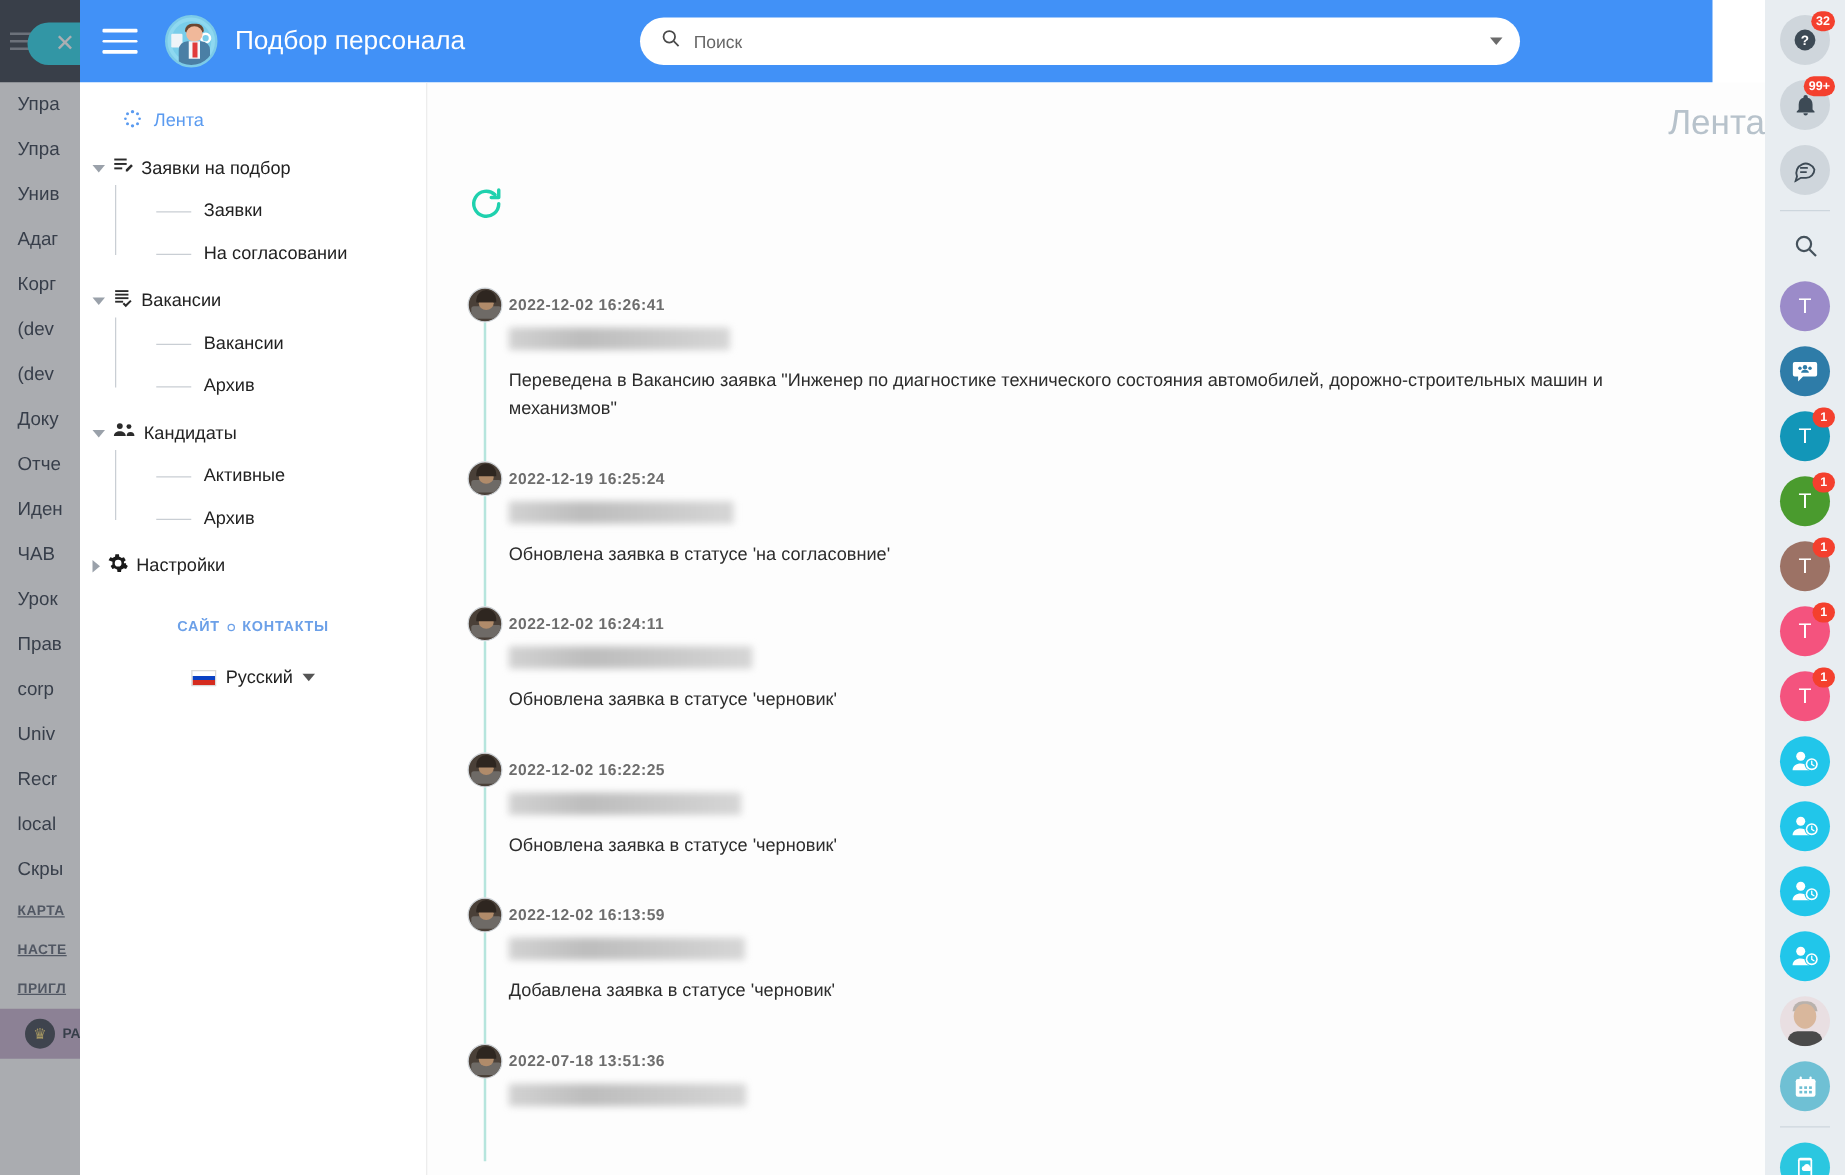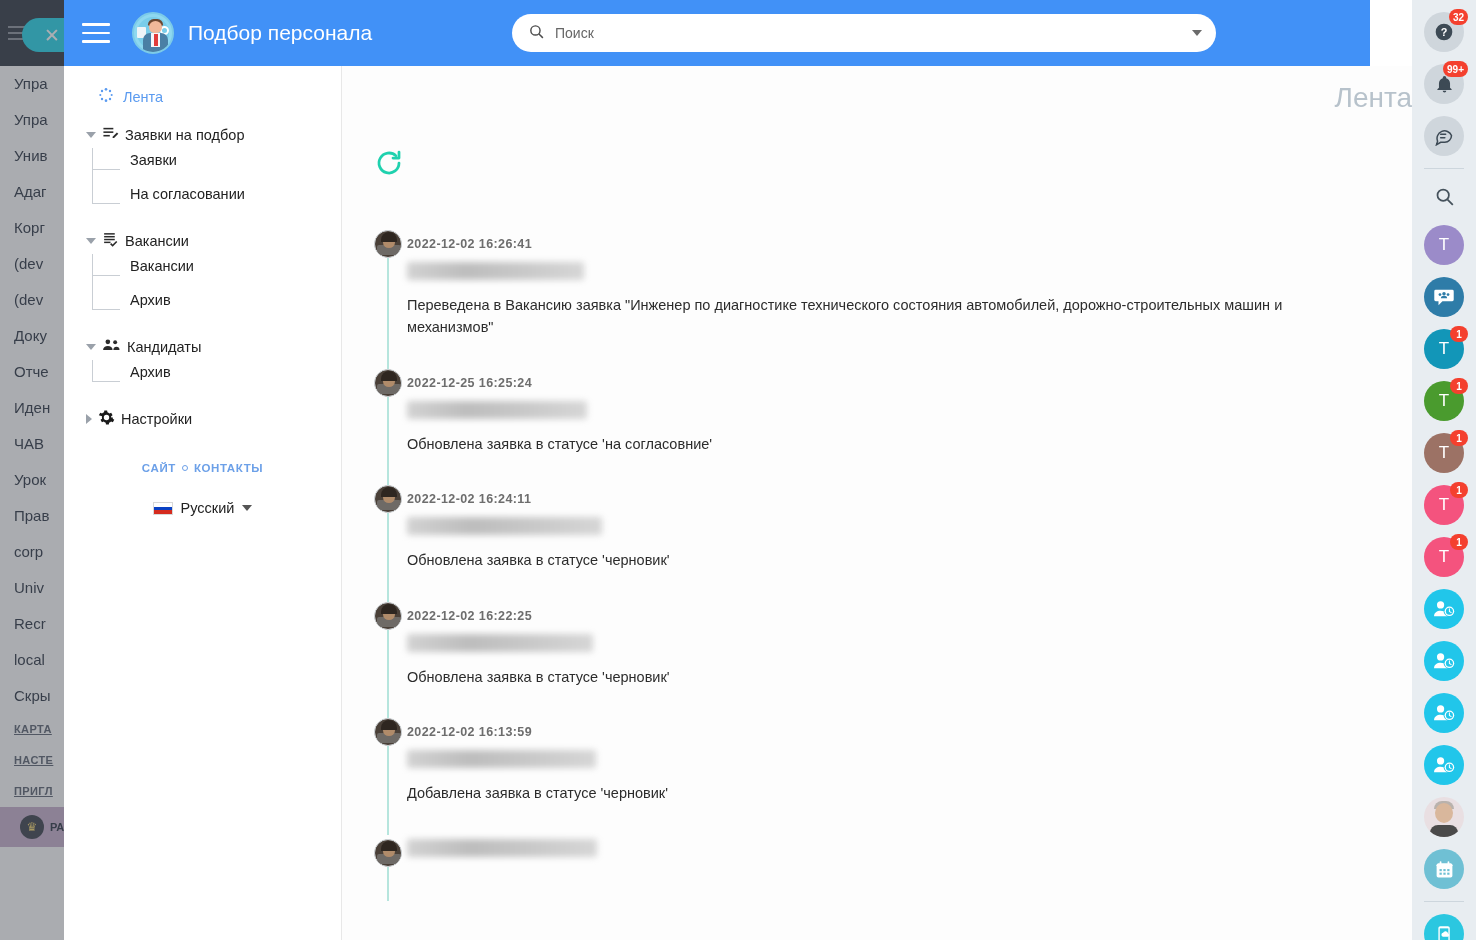--- a/index.html
+++ b/index.html
@@ -159,30 +159,30 @@
     border-left: 5px solid transparent; border-right: 5px solid transparent;
     border-top: 6px solid #9aa1aa;
   }
   .tri.right {
     border-top: 5px solid transparent; border-bottom: 5px solid transparent;
     border-left: 6px solid #9aa1aa; border-right: none;
   }
   .nav-group { margin-top: 4px; }
   .nav-group-head {
     display: flex; align-items: center; gap: 6px;
-    height: 34px; padding-left: 22px; cursor: pointer;
+    height: 34px; padding-left: 10px; cursor: pointer;
   }
   .nav-children { position: relative; margin-left: 28px; }
   .nav-children::before {
     content: ""; position: absolute; left: 0; top: -4px; bottom: 16px;
     border-left: 1px solid #c9ced4;
   }
   .nav-child {
-    position: relative; height: 34px; display: flex; 
-    padding-left: 38px; cursor: pointer;
+    position: relative; height: 34px; display: flex; align-items: center;
+    padding-left: 38px; cursor: pointer; margin-left: 33px;
   }
   .nav-child::before {
     content: ""; position: absolute; left: 0; top: 50%; width: 28px;
     border-top: 1px solid #c9ced4;
   }
   .nav-child span { font-size: 14.5px; color: #222; }
 
   .nav-footer { margin-top: 26px; text-align: center; }
   .footer-links {
     display: flex; align-items: center; justify-content: center; gap: 6px;
@@ -468,20 +468,23 @@
             <span><svg width="19" height="17" viewBox="0 0 26 20" fill="#2b2b2b">
                 <circle cx="8" cy="5" r="3.2"></circle>
                 <circle cx="18" cy="5.6" r="2.7"></circle>
                 <path d="M1.5 16c0-3.4 2.9-5.2 6.5-5.2s6.5 1.8 6.5 5.2z"></path>
                 <path d="M15.5 16c0-2.6 1.3-4.4 4.3-4.4 2.6 0 4.2 1.6 4.2 4.4z"></path>
               </svg></span>
             <span class="nav-label">Кандидаты</span>
           </div>
           <div class="nav-children">
             <div class="nav-child">
+              <span>Активные</span>
+            </div>
+            <div class="nav-child">
               <span>Архив</span>
             </div>
           </div>
         </div>
         <div class="nav-group">
           <div class="nav-group-head">
             <span class="tri right"></span>
             <span><svg width="17" height="17" viewBox="0 0 24 24" fill="#1a1a1a">
                 <path d="M12 8.2a3.8 3.8 0 1 0 0 7.6 3.8 3.8 0 0 0 0-7.6zm9 3.8c0 .6-.05 1.1-.14 1.6l2.1 1.6-2 3.5-2.5-1a8.9 8.9 0 0 1-2.8 1.6l-.4 2.6h-4l-.4-2.6a8.9 8.9 0 0 1-2.8-1.6l-2.5 1-2-3.5 2.1-1.6a9.6 9.6 0 0 1 0-3.2L1.2 8.8l2-3.5 2.5 1a8.9 8.9 0 0 1 2.8-1.6l.4-2.6h4l.4 2.6c1 .35 2 .9 2.8 1.6l2.5-1 2 3.5-2.1 1.6c.09.5.14 1 .14 1.6z"></path>
               </svg></span>
@@ -527,21 +530,21 @@
           </div>
         </div>
         <div class="entry">
           <div class="entry-avatar">
             <div class="ph-lap"></div>
             <div class="ph-face"></div>
             <div class="ph-hair"></div>
           </div>
           <div class="entry-line"></div>
           <div class="entry-body">
-            <div class="entry-time">2022-12-25 16:25:24</div>
+            <div class="entry-time">2022-12-19 16:25:24</div>
             <div class="entry-name" style="width: 180px;"></div>
             <div class="entry-text">Обновлена заявка в статусе 'на согласовние'</div>
           </div>
         </div>
         <div class="entry">
           <div class="entry-avatar">
             <div class="ph-lap"></div>
             <div class="ph-face"></div>
             <div class="ph-hair"></div>
           </div>
@@ -579,20 +582,21 @@
           </div>
         </div>
         <div class="entry">
           <div class="entry-avatar">
             <div class="ph-lap"></div>
             <div class="ph-face"></div>
             <div class="ph-hair"></div>
           </div>
           <div class="entry-line"></div>
           <div class="entry-body">
+            <div class="entry-time">2022-07-18 13:51:36</div>
             <div class="entry-name" style="width: 190px;"></div>
             <div class="entry-text"></div>
           </div>
         </div>
       </div>
   </div>
 
   <div class="sb-inner">
     <div class="thumb"></div>
   </div>

